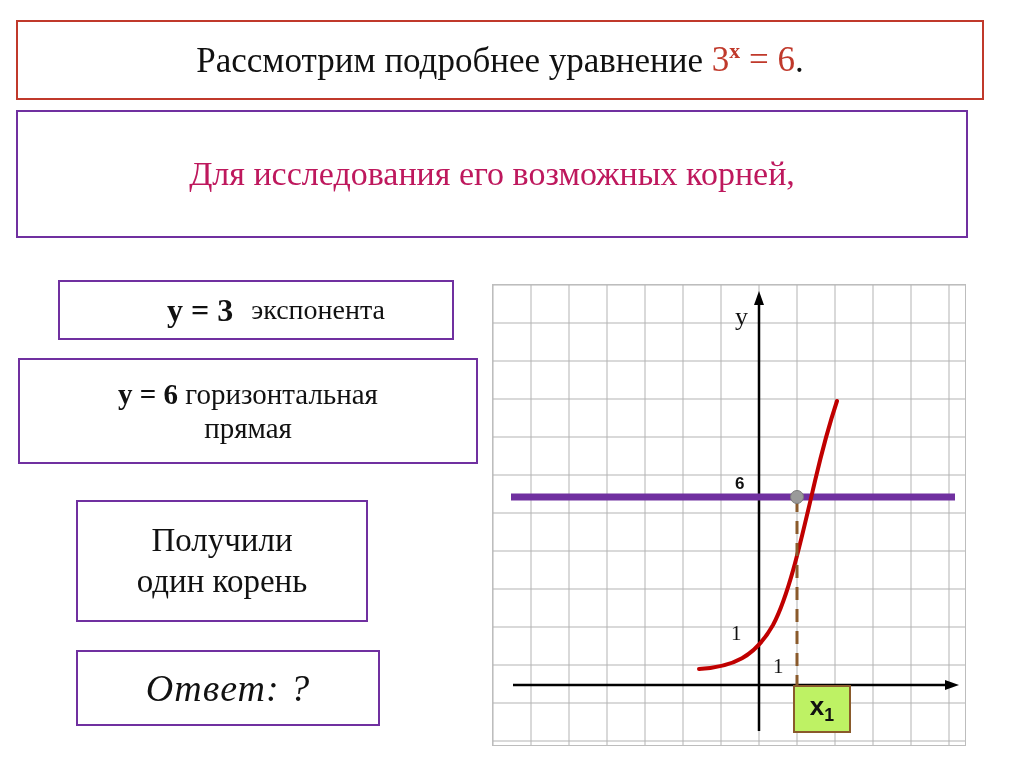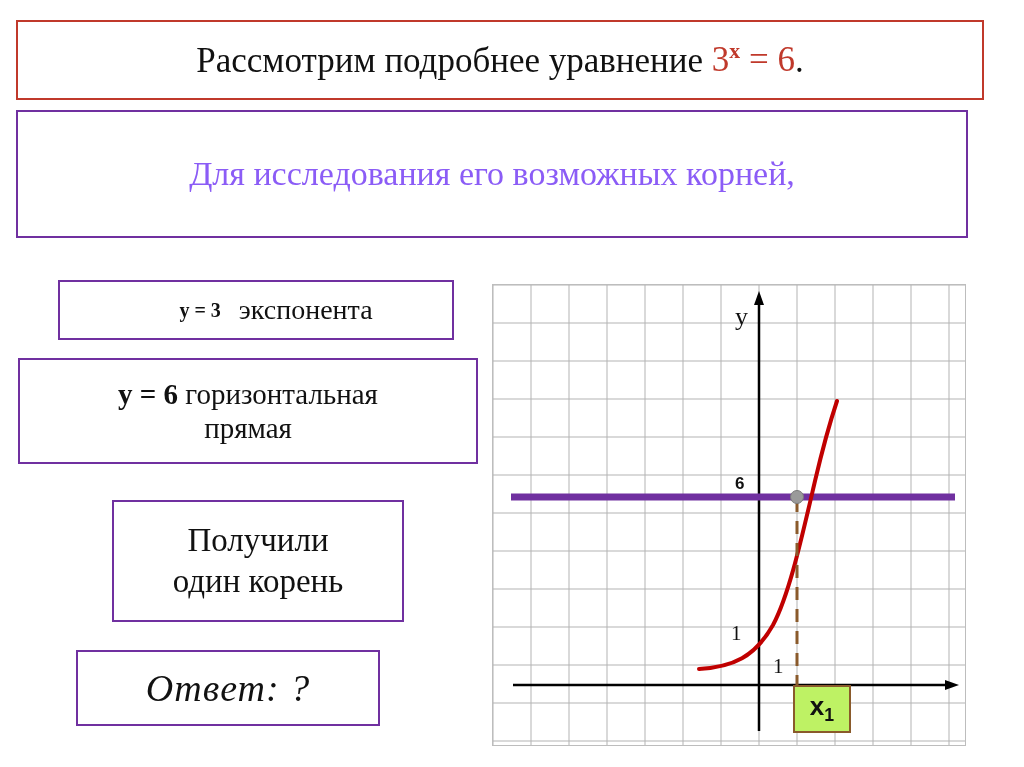--- a/index.html
+++ b/index.html
@@ -57,21 +57,21 @@
     border: 2px solid #7030a0;
     box-sizing: border-box;
     display: flex;
     flex-direction: column;
     align-items: center;
     justify-content: center;
     padding: 0 14px;
   }
   .subtitle-line {
     font-size: 34px;
-    color: #8b5cf6;
+    color: #be185d;
     line-height: 1.28;
     white-space: nowrap;
   }
 
   
   .box {
     position: absolute;
     border: 2px solid #7030a0;
     box-sizing: border-box;
     display: flex;
@@ -81,21 +81,21 @@
     color: #111111;
   }
   .box-exp {
     left: 58px;
     top: 280px;
     width: 396px;
     height: 60px;
   }
   .box-exp .lbl-bold {
     font-weight: bold;
-    font-size: 20px;
+    font-size: 32px;
     margin-left: 40px;
   }
   .box-exp .lbl-plain {
     font-size: 28px;
     margin-left: 18px;
   }
   .box-horiz {
     left: 18px;
     top: 358px;
     width: 460px;
@@ -112,21 +112,20 @@
   .box-horiz .row2 {
     font-size: 29px;
   }
   .box-root {
     left: 76px;
     top: 500px;
     width: 292px;
     height: 122px;
     flex-direction: column;
     line-height: 1.25;
-    margin-left: 36px;
   }
   .box-root div {
     font-size: 33px;
   }
   .box-answer {
     left: 76px;
     top: 650px;
     width: 304px;
     height: 76px;
   }

